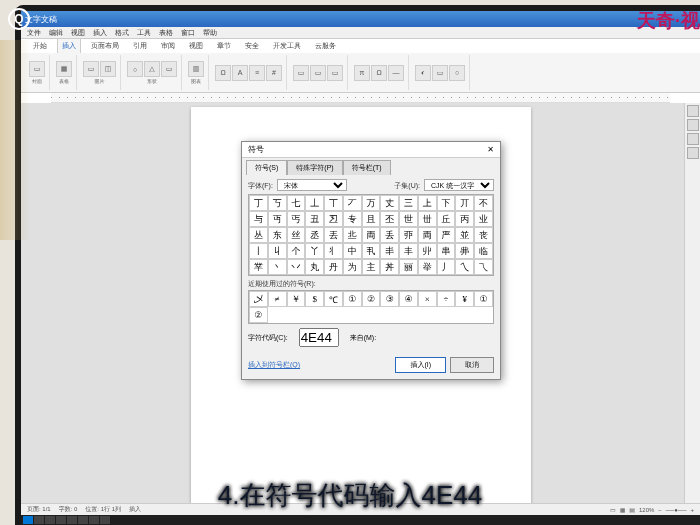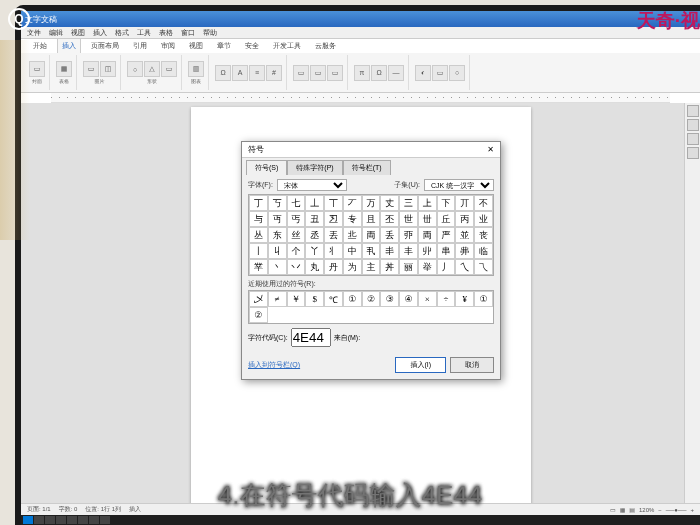--- a/index.html
+++ b/index.html
@@ -30,34 +30,34 @@
 .statusbar .right{margin-left:auto;display:flex;gap:4px;align-items:center}
 .taskbar{position:absolute;bottom:0;left:0;right:0;height:10px;background:#1f1f1f;display:flex;align-items:center;gap:1px;padding:0 2px}
 .taskbar .tbtn{width:10px;height:8px;background:#444}
 .taskbar .tbtn.win{background:#0078d7}
 .dialog{position:absolute;top:130px;left:220px;width:260px;background:#f0f0f0;border:1px solid #888;box-shadow:2px 2px 8px rgba(0,0,0,.4);z-index:50}
 .dlg-title{height:16px;background:#fff;border-bottom:1px solid #ccc;display:flex;align-items:center;padding:0 6px;font-size:8px;justify-content:space-between}
 .dlg-tabs{display:flex;font-size:7px;padding:2px 4px 0;gap:0}
 .dlg-tab{padding:2px 8px;border:1px solid #aaa;background:#e0e0e0;border-bottom:none}
 .dlg-tab.active{background:#f0f0f0}
 .dlg-body{padding:4px 6px}
-.dlg-row{display:flex;gap:4px;align-items:center;font-size:7px;margin-bottom:3px}
+.dlg-row{display:flex;gap:4px;align-items:flex-end;font-size:7px;margin-bottom:3px}
 .dlg-row label{color:#333}
 .dlg-row select,.dlg-row input{font-size:7px;height:12px;border:1px solid #aaa;background:#fff;padding:0 2px}
 .char-grid{display:grid;grid-template-columns:repeat(13,1fr);gap:0;border:1px solid #aaa;background:#fff}
 .char-cell{border:1px solid #ccc;height:16px;display:flex;align-items:center;justify-content:center;font-size:9px;font-family:"SimSun",serif;cursor:pointer}
 .recent-label{font-size:7px;margin:3px 0 1px;color:#333}
 .recent-grid{display:grid;grid-template-columns:repeat(13,1fr);gap:0;border:1px solid #aaa;background:#fff}
-.dlg-code-row{display:flex;gap:3px;align-items:center;font-size:7px;margin-top:4px}
+.dlg-code-row{display:flex;gap:11px;align-items:center;font-size:7px;margin-top:4px}
 .dlg-code-row input{width:40px}
 .dlg-buttons{display:flex;justify-content:space-between;padding:6px;gap:4px;align-items:center}
 .dlg-buttons .left{font-size:7px;color:#2968c0;text-decoration:underline}
 .dlg-buttons button{font-size:7px;padding:2px 14px;border:1px solid #888;background:#e8e8e8;cursor:pointer}
 .dlg-buttons button.primary{background:#fff;border:1px solid #2968c0}
-.subtitle{position:absolute;bottom:12px;left:0;right:0;text-align:center;color:#737373;font-size:26px;z-index:200;text-shadow:0 0 4px #000,0 0 4px #000}
+.subtitle{position:absolute;bottom:12px;left:0;right:0;text-align:center;color:#0f172a;font-size:26px;z-index:200;text-shadow:0 0 4px #000,0 0 4px #000}
 .wheat{position:absolute;left:0;top:40px;width:30px;height:200px;background:linear-gradient(90deg,rgba(200,170,100,.4),transparent);z-index:1}
 </style>
 </head>
 <body>
 
 <div class="wheat"></div>
 <div class="watermark-tl">
   <span class="logo">Q</span>
 </div>
 <div class="watermark-tr">天奇·视</div>

